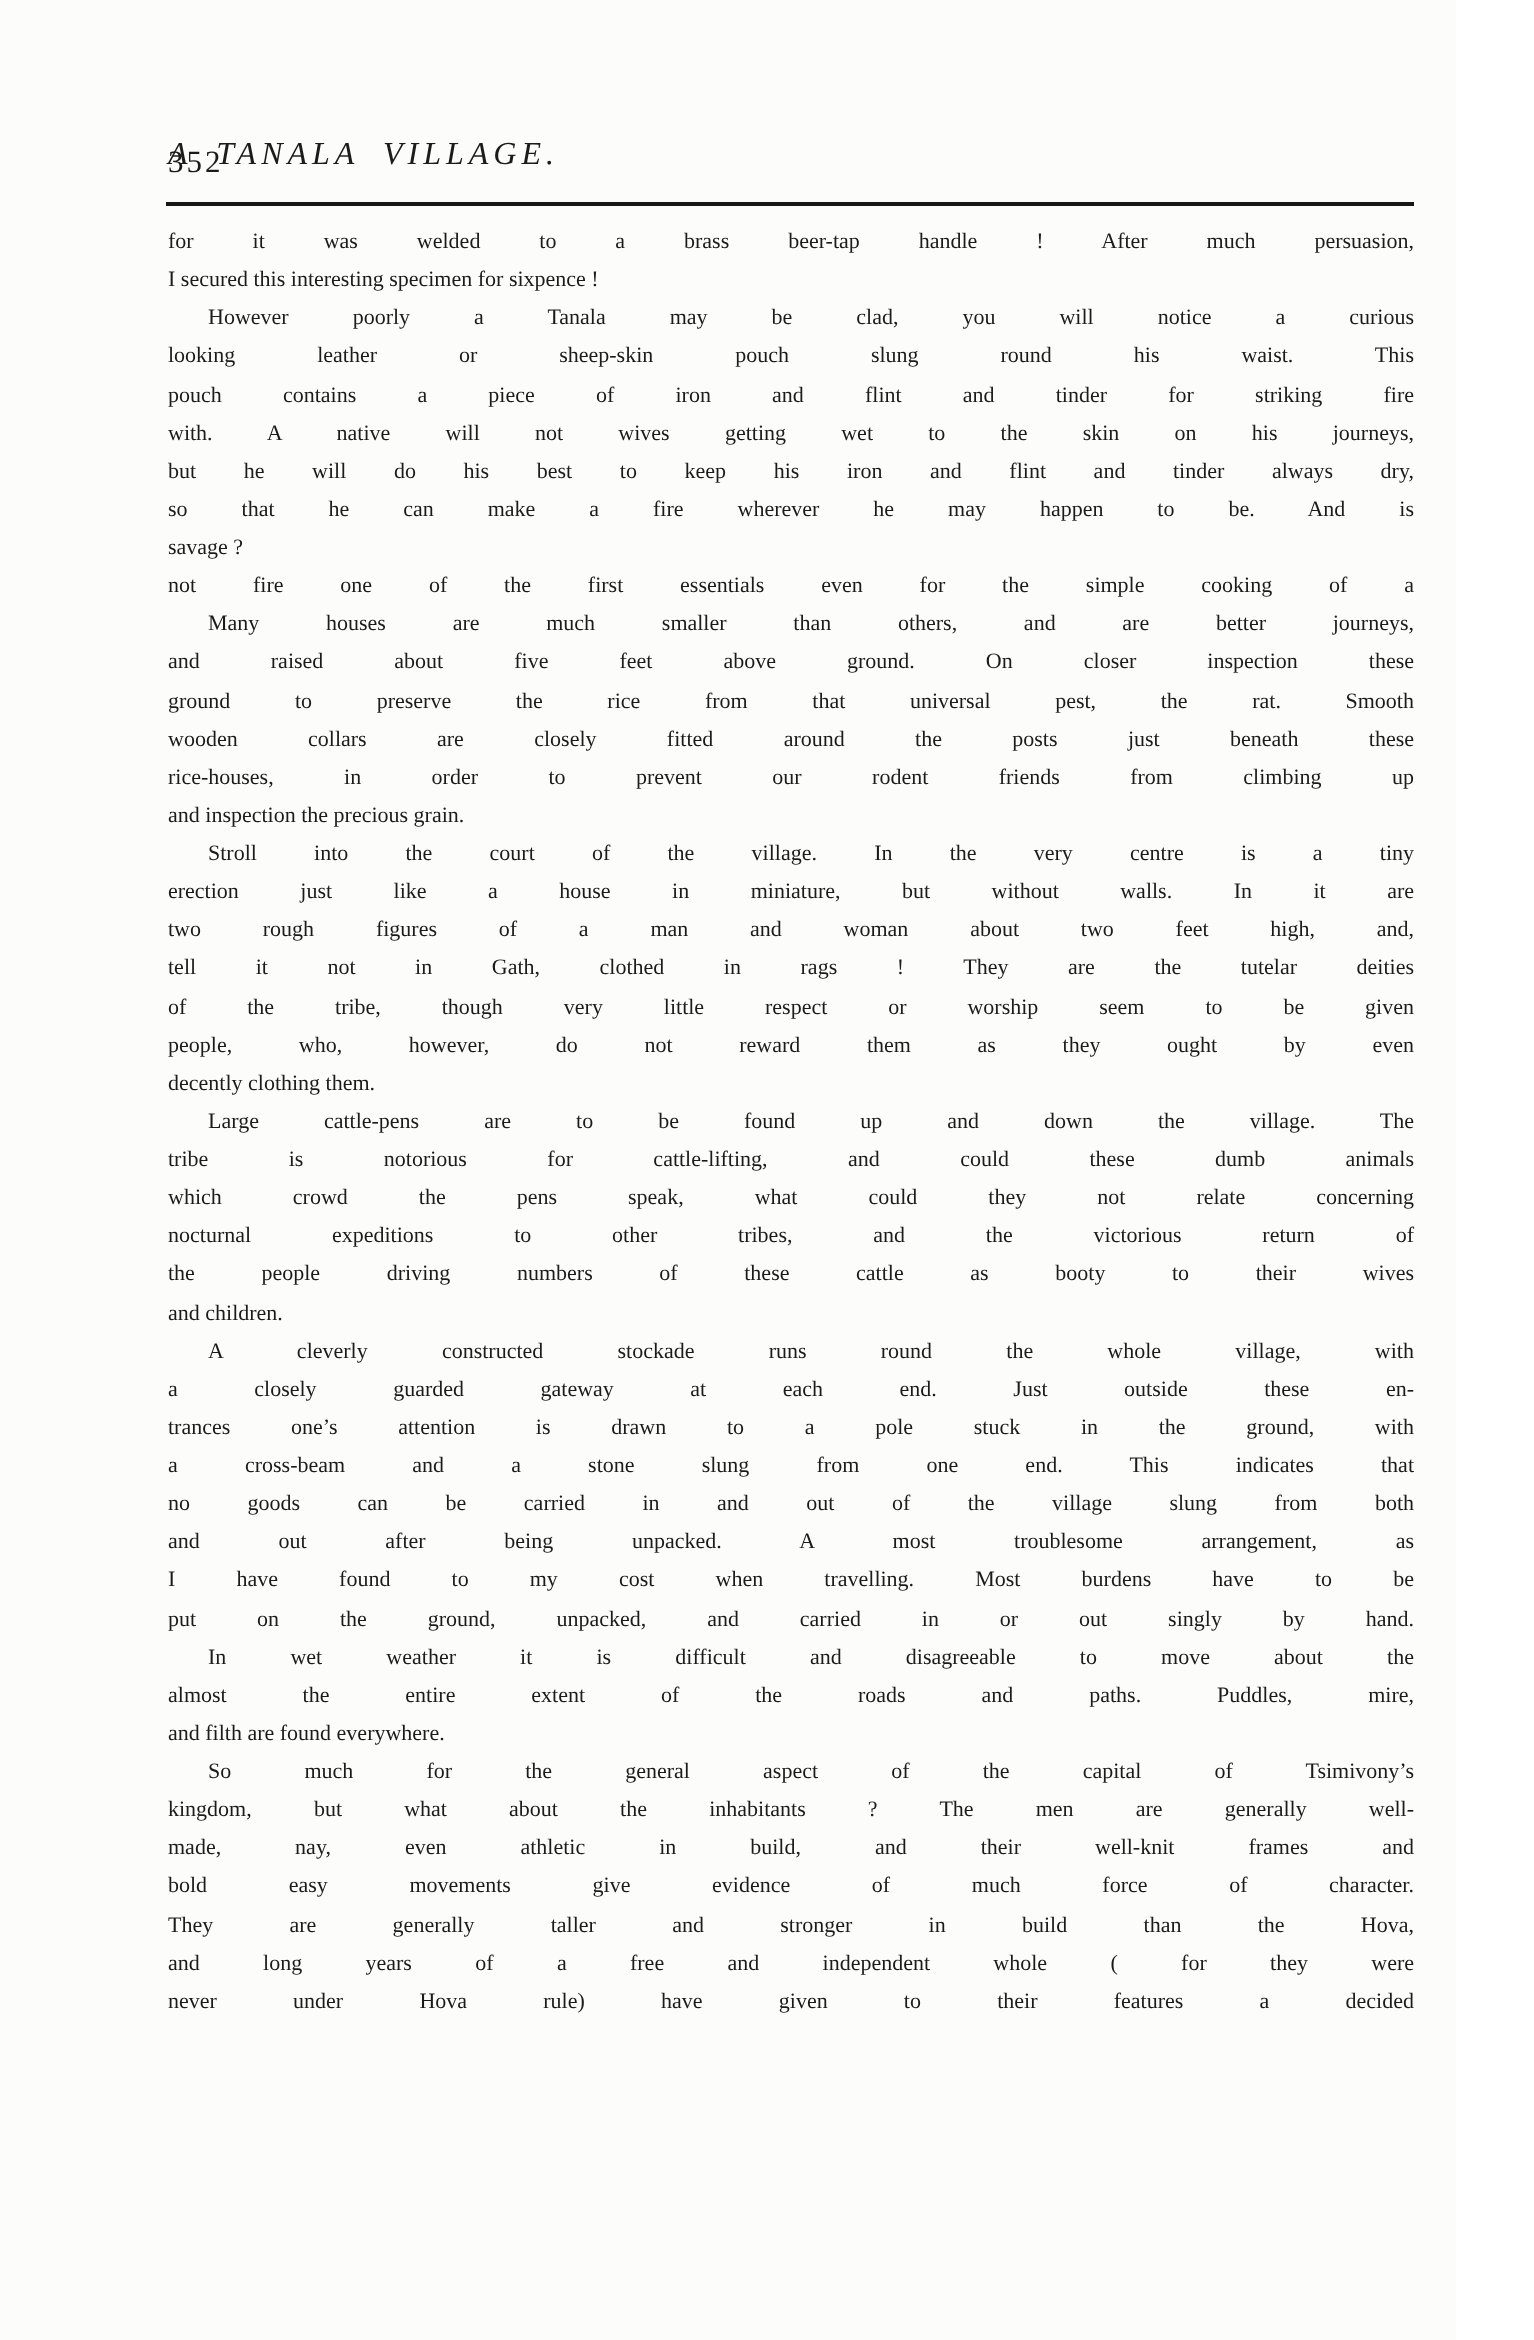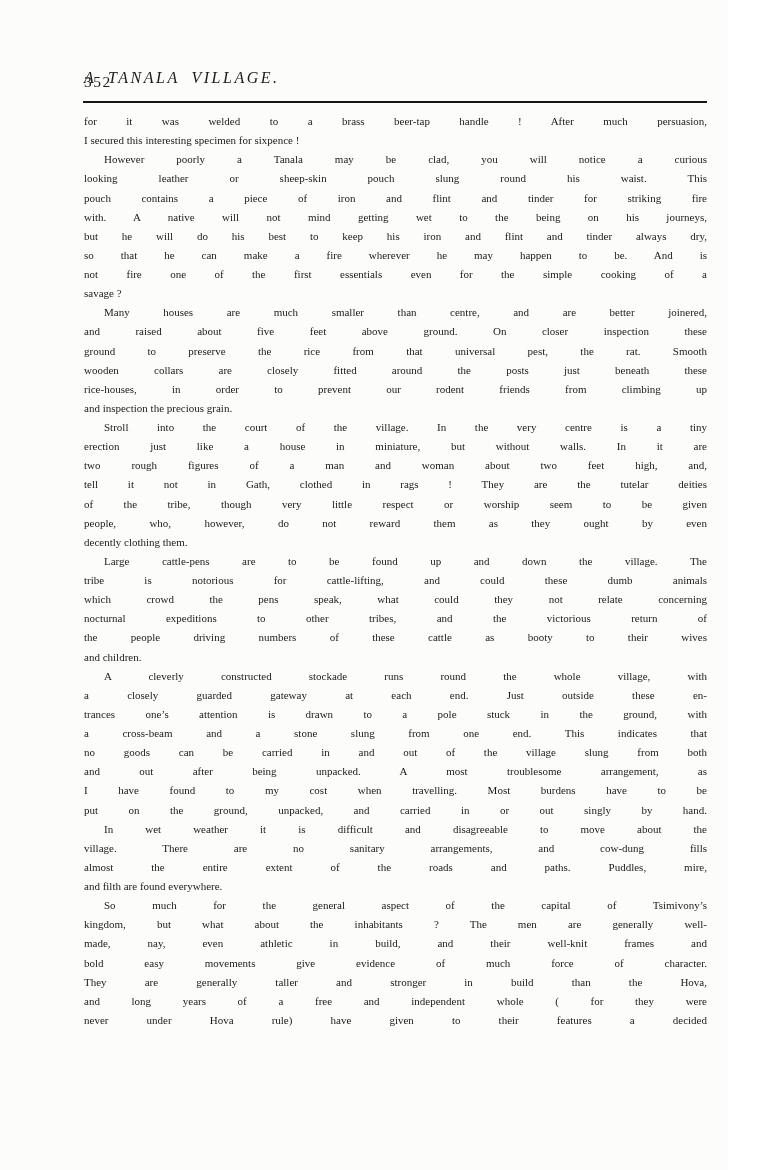--- a/index.html
+++ b/index.html
@@ -76,29 +76,29 @@
 
     <p class="para">
       <span class="line">for it was welded to a brass beer-tap handle ! After much persuasion,</span>
       <span class="line end">I secured this interesting specimen for sixpence !</span>
     </p>
 
     <p class="para ind">
       <span class="line">However poorly a Tanala may be clad, you will notice a curious</span>
       <span class="line">looking leather or sheep-skin pouch slung round his waist. This</span>
       <span class="line">pouch contains a piece of iron and flint and tinder for striking fire</span>
-      <span class="line">with. A native will not mind getting wet to the being on his journeys,</span>
+      <span class="line">with. A native will not wives getting wet to the skin on his journeys,</span>
       <span class="line">but he will do his best to keep his iron and flint and tinder always dry,</span>
       <span class="line">so that he can make a fire wherever he may happen to be. And is</span>
+      <span class="line end">savage ?</span>
       <span class="line">not fire one of the first essentials even for the simple cooking of a</span>
-      <span class="line end">savage ?</span>
     </p>
 
     <p class="para ind">
-      <span class="line">Many houses are much smaller than centre, and are better joinered,</span>
+      <span class="line">Many houses are much smaller than others, and are better journeys,</span>
       <span class="line">and raised about five feet above ground. On closer inspection these</span>
       <span class="line">ground to preserve the rice from that universal pest, the rat. Smooth</span>
       <span class="line">wooden collars are closely fitted around the posts just beneath these</span>
       <span class="line">rice-houses, in order to prevent our rodent friends from climbing up</span>
       <span class="line end">and inspection the precious grain.</span>
     </p>
 
     <p class="para ind">
       <span class="line">Stroll into the court of the village. In the very centre is a tiny</span>
       <span class="line">erection just like a house in miniature, but without walls. In it are</span>
@@ -124,21 +124,20 @@
       <span class="line">trances one’s attention is drawn to a pole stuck in the ground, with</span>
       <span class="line">a cross-beam and a stone slung from one end. This indicates that</span>
       <span class="line">no goods can be carried in and out of the village slung from both</span>
       <span class="line">and out after being unpacked. A most troublesome arrangement, as</span>
       <span class="line">I have found to my cost when travelling. Most burdens have to be</span>
       <span class="line">put on the ground, unpacked, and carried in or out singly by hand.</span>
     </p>
 
     <p class="para ind">
       <span class="line">In wet weather it is difficult and disagreeable to move about the</span>
-      <span class="line">village. There are no sanitary arrangements, and cow-dung fills</span>
       <span class="line">almost the entire extent of the roads and paths. Puddles, mire,</span>
       <span class="line end">and filth are found everywhere.</span>
     </p>
 
     <p class="para ind">
       <span class="line">So much for the general aspect of the capital of Tsimivony’s</span>
       <span class="line">kingdom, but what about the inhabitants ? The men are generally well-</span>
       <span class="line">made, nay, even athletic in build, and their well-knit frames and</span>
       <span class="line">bold easy movements give evidence of much force of character.</span>
       <span class="line">They are generally taller and stronger in build than the Hova,</span>

